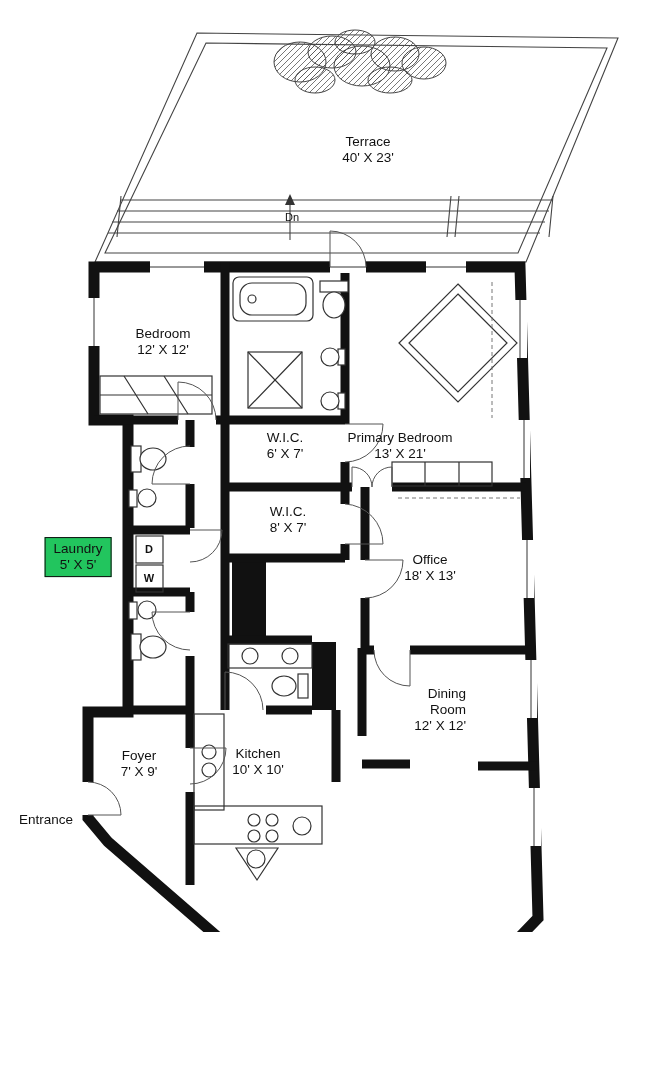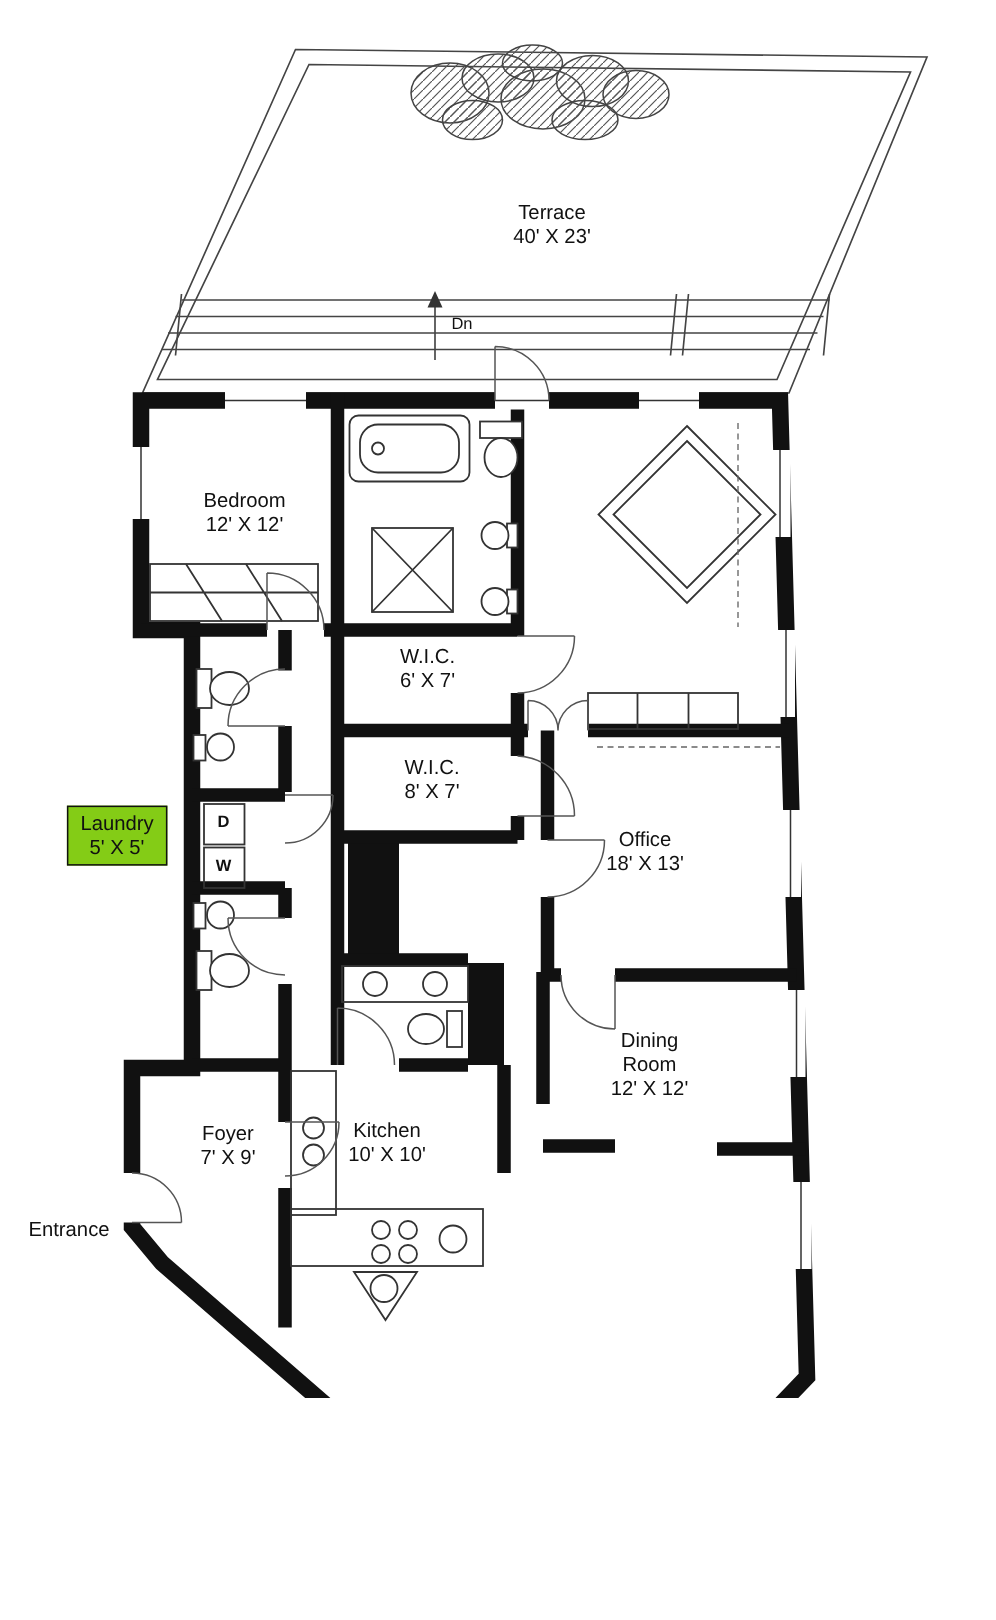--- a/index.html
+++ b/index.html
@@ -31,23 +31,23 @@
   .dash { stroke:#666; stroke-width:0.9; fill:none; stroke-dasharray:4 3; }
   .arrow { fill:#333; }
 
   
   .label {
     position:absolute; transform:translate(-50%,-50%);
     text-align:center; font-size:13.5px; line-height:1.18; color:#111;
     white-space:normal;
   }
   .label .nm, .label .dm { display:block; }
-  .label--narrow { width:66px; }
+  .label--narrow { width:66px;text-align:right; }
   .label--wide { width:150px; }
-  .label--boxed { border:1.2px solid #111; background:#84cc16; padding:3px 8px; }
+  .label--boxed { border:1.2px solid #111; background:#22c55e; padding:3px 8px; }
   .label--small { font-size:11px; }
   .label--tiny { font-size:11px; font-weight:bold; }
 </style>
 </head>
 <body>
 
 <div class="canvas">
 
   <svg class="plan-svg" width="664" height="1080" viewBox="0 0 664 1080">
     <defs>
@@ -236,32 +236,36 @@
       <path d="M88,815 L121,815 M88,782 A33,33 0 0 1 121,815"></path>
       <path d="M330,267 L330,231 M330,231 A36,36 0 0 1 366,267"></path>
     </g>
   </svg>
 
   <div class="label" style="left:368px; top:150px;">
     <span class="nm">Terrace</span>
     <span class="dm">40' X 23'</span>
   </div>
 
-  <div class="label label--small" style="left:290px; top:217px;padding-left:36px;">Dn</div>
+  <div class="label label--small" style="left:274px; top:217px;padding-left:36px;">Dn</div>
 
   <div class="label" style="left:163px; top:342px;">
     <span class="nm">Bedroom</span>
     <span class="dm">12' X 12'</span>
   </div>
 
   <div class="label" style="left:285px; top:446px;">
     <span class="nm">W.I.C.</span>
     <span class="dm">6' X 7'</span>
   </div>
 
+  <div class="label label--wide" style="left:400px; top:446px;">
+    <span class="nm">Primary Bedroom</span>
+    <span class="dm">13' X 21'</span>
+  </div>
 
   <div class="label" style="left:288px; top:520px;">
     <span class="nm">W.I.C.</span>
     <span class="dm">8' X 7'</span>
   </div>
 
   <div class="label label--boxed" style="left:78px; top:557px;">
     <span class="nm">Laundry</span>
     <span class="dm">5' X 5'</span>
   </div>
@@ -272,21 +276,21 @@
   <div class="label" style="left:430px; top:568px;">
     <span class="nm">Office</span>
     <span class="dm">18' X 13'</span>
   </div>
 
   <div class="label label--narrow" style="left:433px; top:710px;">
     <span class="nm">Dining Room</span>
     <span class="dm">12' X 12'</span>
   </div>
 
-  <div class="label" style="left:152px; top:764px;">
+  <div class="label" style="left:139px; top:764px;">
     <span class="nm">Foyer</span>
     <span class="dm">7' X 9'</span>
   </div>
 
   <div class="label" style="left:46px; top:820px;">Entrance</div>
 
   <div class="label" style="left:258px; top:762px;">
     <span class="nm">Kitchen</span>
     <span class="dm">10' X 10'</span>
   </div>

